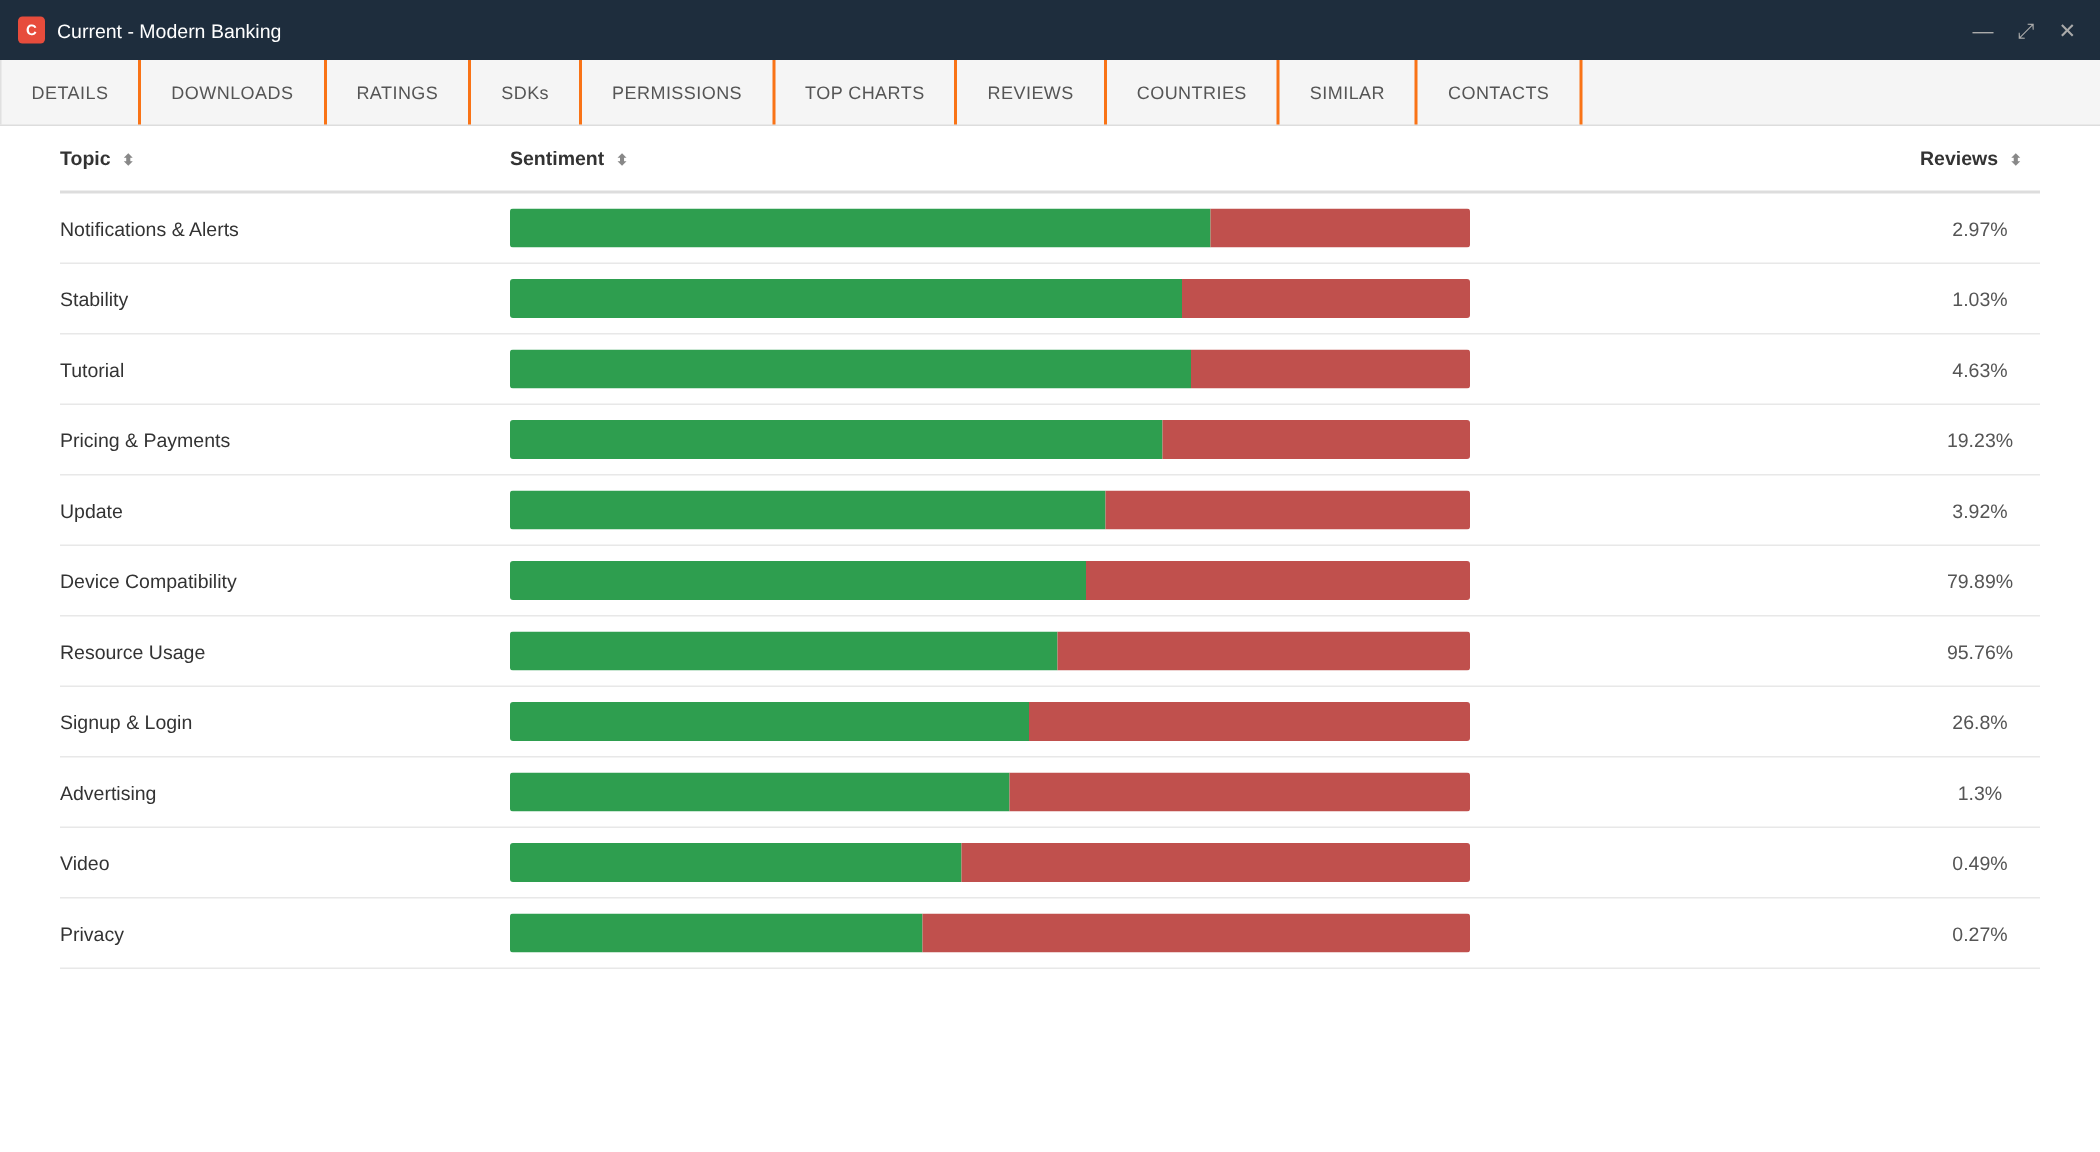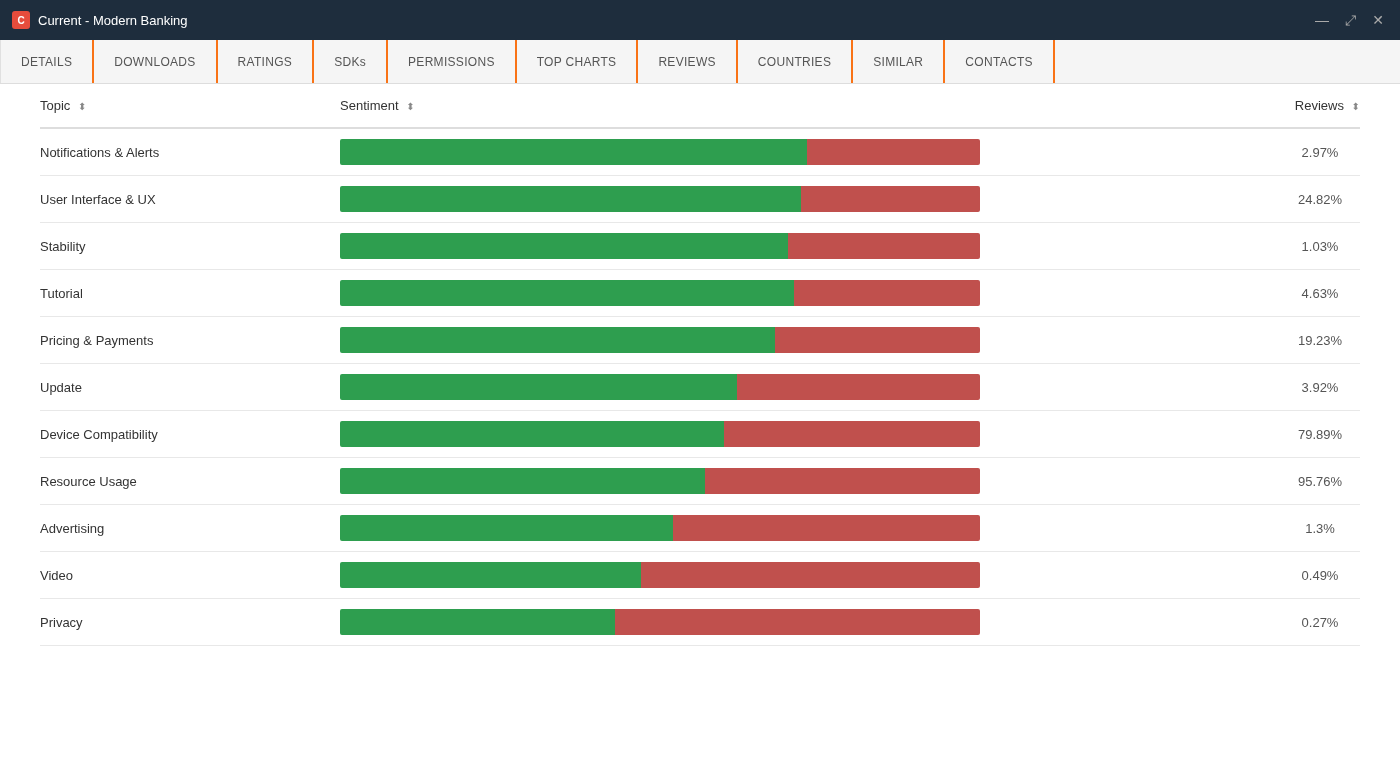--- a/index.html
+++ b/index.html
@@ -64,26 +64,26 @@
       width: 100%;
       border-collapse: collapse;
     }
     .data-table thead tr {
       border-bottom: 2px solid #ddd;
     }
     .data-table th {
       padding: 14px 0;
       text-align: left;
       font-size: 13px;
-      font-weight: 400;
+      font-weight: 700;
       color: #333;
     }
     .data-table th.col-topic { width: 300px; }
     .data-table th.col-sentiment { }
-    .data-table th.col-reviews { width: 80px; text-align: right; }
+    .data-table th.col-reviews { width: 80px; }
 
     .sort-icon {
       display: inline-block;
       margin-left: 4px;
       font-size: 10px;
       color: #888;
     }
 
     .data-table tbody tr {
       border-bottom: 1px solid #e8e8e8;
@@ -163,30 +163,20 @@
           <td class="col-topic">Notifications &amp; Alerts</td>
           <td class="col-sentiment">
             <div class="sentiment-bar-wrap">
               <div class="bar-green" style="width: 73%;"></div>
               <div class="bar-red" style="width: 27%;"></div>
             </div>
           </td>
           <td class="col-reviews">2.97%</td>
         </tr>
         <tr>
-          <td class="col-topic">User Interface &amp; UX</td>
-          <td class="col-sentiment">
-            <div class="sentiment-bar-wrap">
-              <div class="bar-green" style="width: 72%;"></div>
-              <div class="bar-red" style="width: 28%;"></div>
-            </div>
-          </td>
-          <td class="col-reviews">24.82%</td>
-        </tr>
-        <tr>
           <td class="col-topic">Stability</td>
           <td class="col-sentiment">
             <div class="sentiment-bar-wrap">
               <div class="bar-green" style="width: 70%;"></div>
               <div class="bar-red" style="width: 30%;"></div>
             </div>
           </td>
           <td class="col-reviews">1.03%</td>
         </tr>
         <tr>
@@ -231,20 +221,30 @@
         </tr>
         <tr>
           <td class="col-topic">Resource Usage</td>
           <td class="col-sentiment">
             <div class="sentiment-bar-wrap">
               <div class="bar-green" style="width: 57%;"></div>
               <div class="bar-red" style="width: 43%;"></div>
             </div>
           </td>
           <td class="col-reviews">95.76%</td>
+        </tr>
+        <tr>
+          <td class="col-topic">Signup &amp; Login</td>
+          <td class="col-sentiment">
+            <div class="sentiment-bar-wrap">
+              <div class="bar-green" style="width: 54%;"></div>
+              <div class="bar-red" style="width: 46%;"></div>
+            </div>
+          </td>
+          <td class="col-reviews">26.8%</td>
         </tr>
         <tr>
           <td class="col-topic">Advertising</td>
           <td class="col-sentiment">
             <div class="sentiment-bar-wrap">
               <div class="bar-green" style="width: 52%;"></div>
               <div class="bar-red" style="width: 48%;"></div>
             </div>
           </td>
           <td class="col-reviews">1.3%</td>

